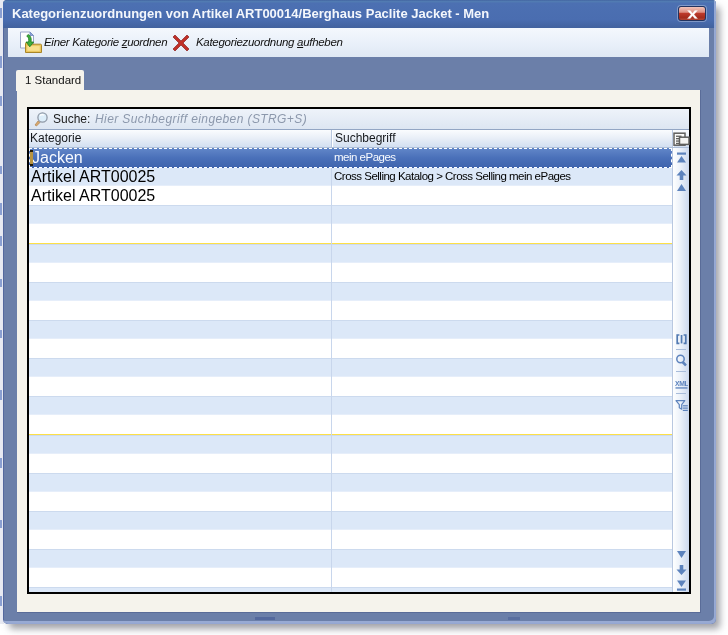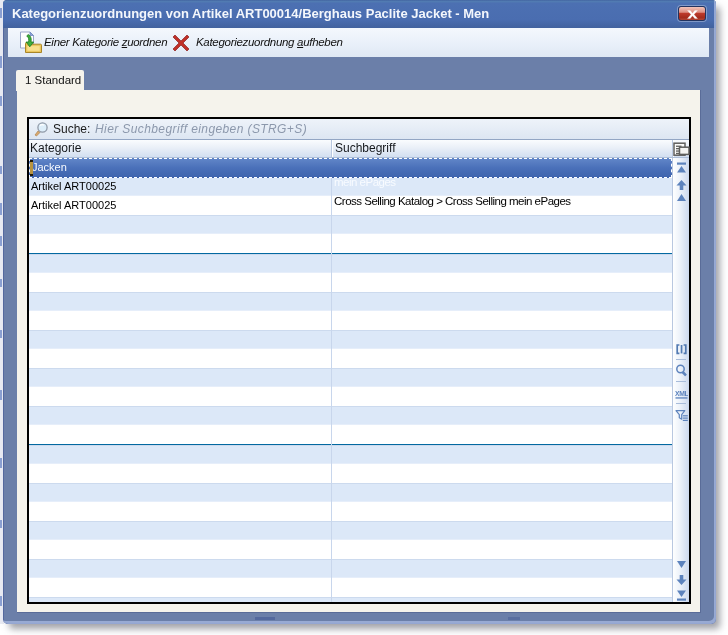--- a/index.html
+++ b/index.html
@@ -36,22 +36,22 @@
   }
   .tbtext { position:absolute; top:0; height:29px; line-height:29px; font-size:11.5px; letter-spacing:-0.3px; color:#101010; white-space:nowrap;font-style:italic; }
   #tab {
     position:absolute; left:13px; top:70px; width:68px; height:21px;
     background:#f5f3ec; border-radius:2px 2px 0 0;
     font-size:11.5px; color:#111; line-height:20px; padding-left:9px;
   }
   #panel { position:absolute; left:14px; top:90px; width:684px; height:523px; background:#f5f3ec;
     border-right:1.5px solid #5a6c98; border-bottom:1.5px solid #5a6c98; }
   #box {
-    position:absolute; left:10px; top:27px; width:664px; height:487px;
-    border:2px solid #000000; background:#0369a1;
+    position:absolute; left:10px; top:17px; width:664px; height:487px;
+    border:2px solid #000000; background:#fde047;
   }
   #searchrow {
     position:absolute; left:0; top:0; width:660px; height:21px;
     background:linear-gradient(180deg,#eef3fa 0%, #dde6f2 100%);
     border-bottom:1px solid #93a6c4;
   }
   #suchelabel { position:absolute; left:24px; top:0; height:20px; line-height:20px; font-size:12px; color:#1a1a1a; }
   #placeholder { position:absolute; left:66px; top:0; height:31px; line-height:20px; font-size:12px; font-style:italic; letter-spacing:0.4px; color:#8c98ac; }
   #header {
     position:absolute; left:0; top:21px; width:660px; height:18px;
@@ -59,22 +59,22 @@
     border-bottom:1px solid #aebfd8;
   }
   .hcell { position:absolute; top:0; height:17px; line-height:17px; font-size:12px; color:#15181c; }
   #hdiv1 { position:absolute; left:302px; top:0; width:1px; height:17px; background:#b9c8e0; box-shadow:1px 0 0 #ffffff; }
   #hdiv2 { position:absolute; left:643px; top:0; width:1px; height:17px; background:#b9c8e0; box-shadow:1px 0 0 #ffffff; }
   #body { position:absolute; left:0; top:39px; width:660px; height:444px; overflow:hidden; }
   .row { position:absolute; left:0; width:643px; }
   .rowblue { background:#dce8f8; border-top:1px solid #ccdaee; border-bottom:1px solid #e6eefa; }
   .rowwhite { background:#ffffff; }
   #coldiv { position:absolute; left:302px; top:0; width:1px; height:444px; background:#c8d6ec; }
-  .ctext { position:absolute; top:0; height:19px; line-height:19px; font-size:11px; color:#000; white-space:nowrap; }
-  .hier { font-size:11.5px; letter-spacing:-0.5px;margin-top:15px; }
+  .ctext { position:absolute; top:0; height:19px; line-height:19px; font-size:16px; color:#000; white-space:nowrap; }
+  .hier { font-size:11.5px; letter-spacing:-0.5px; }
   #selrow {
     position:absolute; left:0; top:0; width:643px; height:19.5px;
     background:linear-gradient(180deg,#6287c9 0%, #4a70b9 50%, #3f64ad 100%);
     outline:1px dashed #ffffff; outline-offset:-1px;
   }
   #selrow .ctext { color:#f8fbff; }
   #caret { position:absolute; left:1px; top:1.5px; width:3px; height:16px; background:#b89440; border-top:2px solid #221a08; border-bottom:2px solid #221a08; }
   #strip {
     position:absolute; left:643px; top:0; width:17px; height:444px;
     background:linear-gradient(90deg,#feffff 0%, #eef3fa 40%, #ccd9ee 100%);

